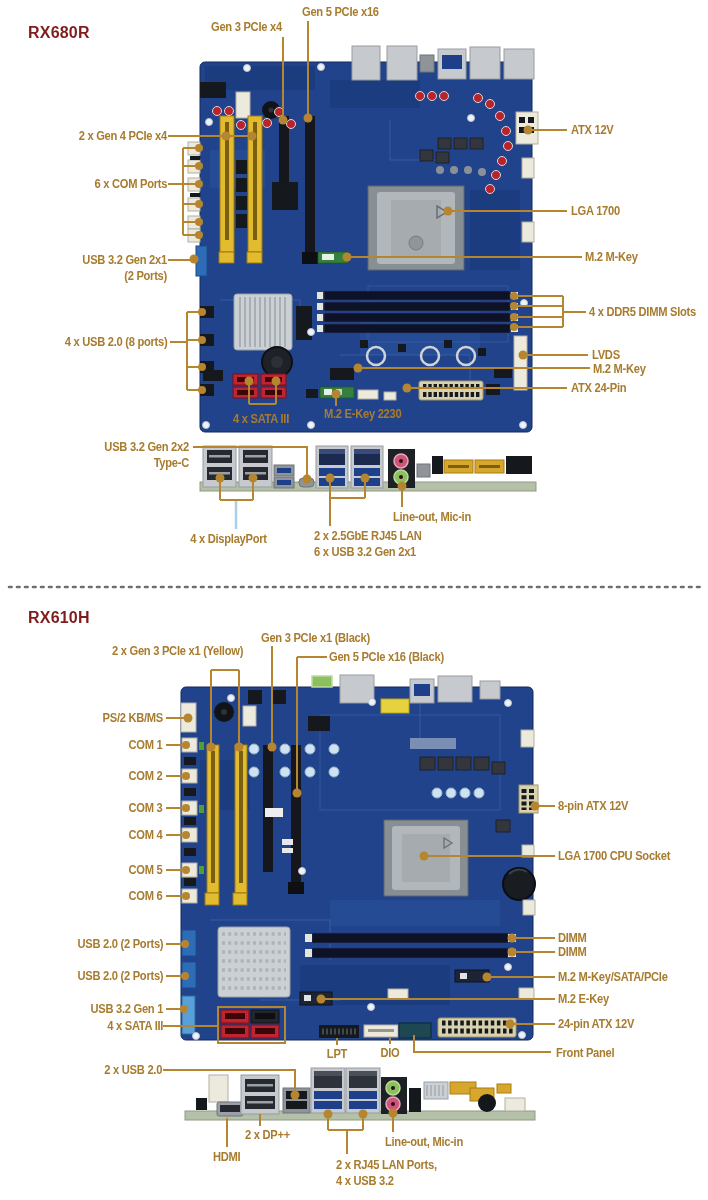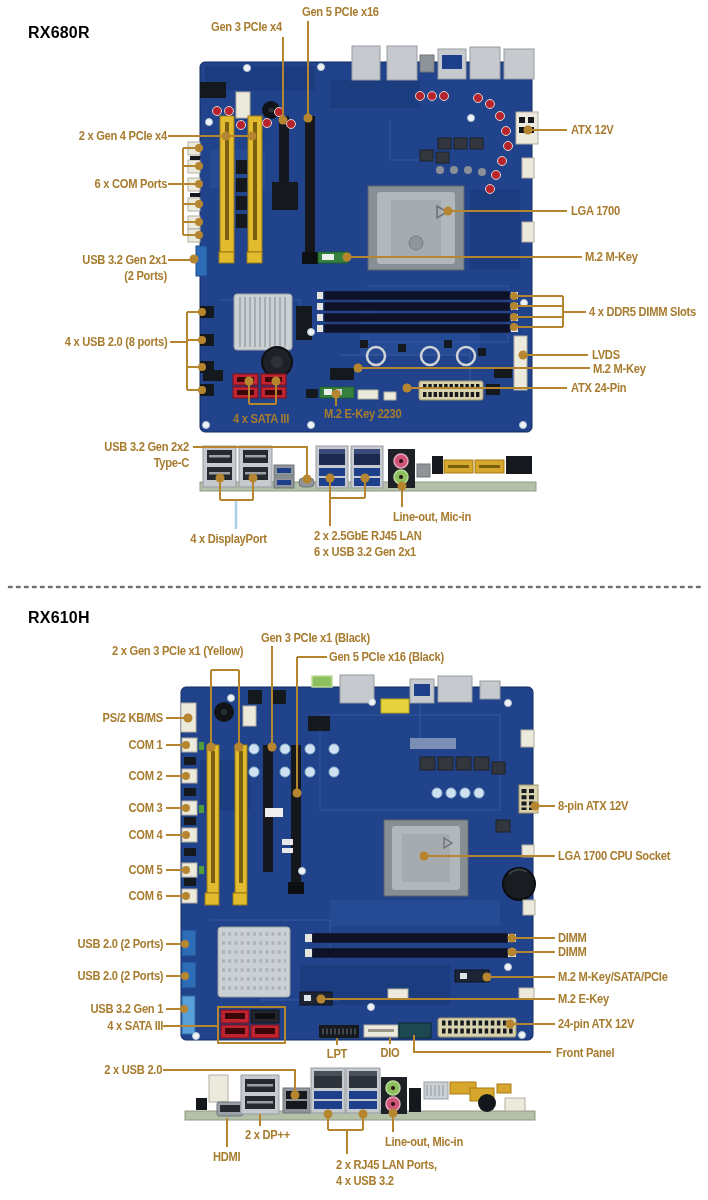--- a/index.html
+++ b/index.html
@@ -4,21 +4,21 @@
 <title>diagram</title>
 <style>
   html,body{margin:0;padding:0;background:#ffffff;}
   .stage{position:relative;width:708px;height:1200px;background:#ffffff;overflow:hidden;
          font-family:"Liberation Sans",sans-serif;}
   .gfx{position:absolute;left:0;top:0;}
   .lbl{position:absolute;font:bold 12px "Liberation Sans",sans-serif;letter-spacing:-0.3px;
        color:#a87c2f;white-space:nowrap;transform:scaleX(.93);transform-origin:0 50%;}
   .lbl.r{text-align:right;transform-origin:100% 50%;}
   .lbl.c{text-align:center;transform-origin:50% 50%;}
-  .title{position:absolute;font:bold 16px "Liberation Sans",sans-serif;color:#000000;
+  .title{position:absolute;font:bold 16px "Liberation Sans",sans-serif;color:#7f1d1d;
          letter-spacing:.2px;white-space:nowrap;}
   
   .ld{fill:none;stroke:#b5862f;stroke-width:2;}
   .ldb{fill:none;stroke:#a9cfe9;stroke-width:2.5;}
   .ldr{fill:none;stroke:#b5862f;stroke-width:2;}
   .dt{fill:#b5862f;}
   .pcb{fill:#21438c;stroke:#132a5e;stroke-width:1;}
   .yslot{fill:#e2bc2e;stroke:#9c7a14;stroke-width:1;}
   .ygrv{fill:#7a5f10;}
   .bslot{fill:#15171d;}

